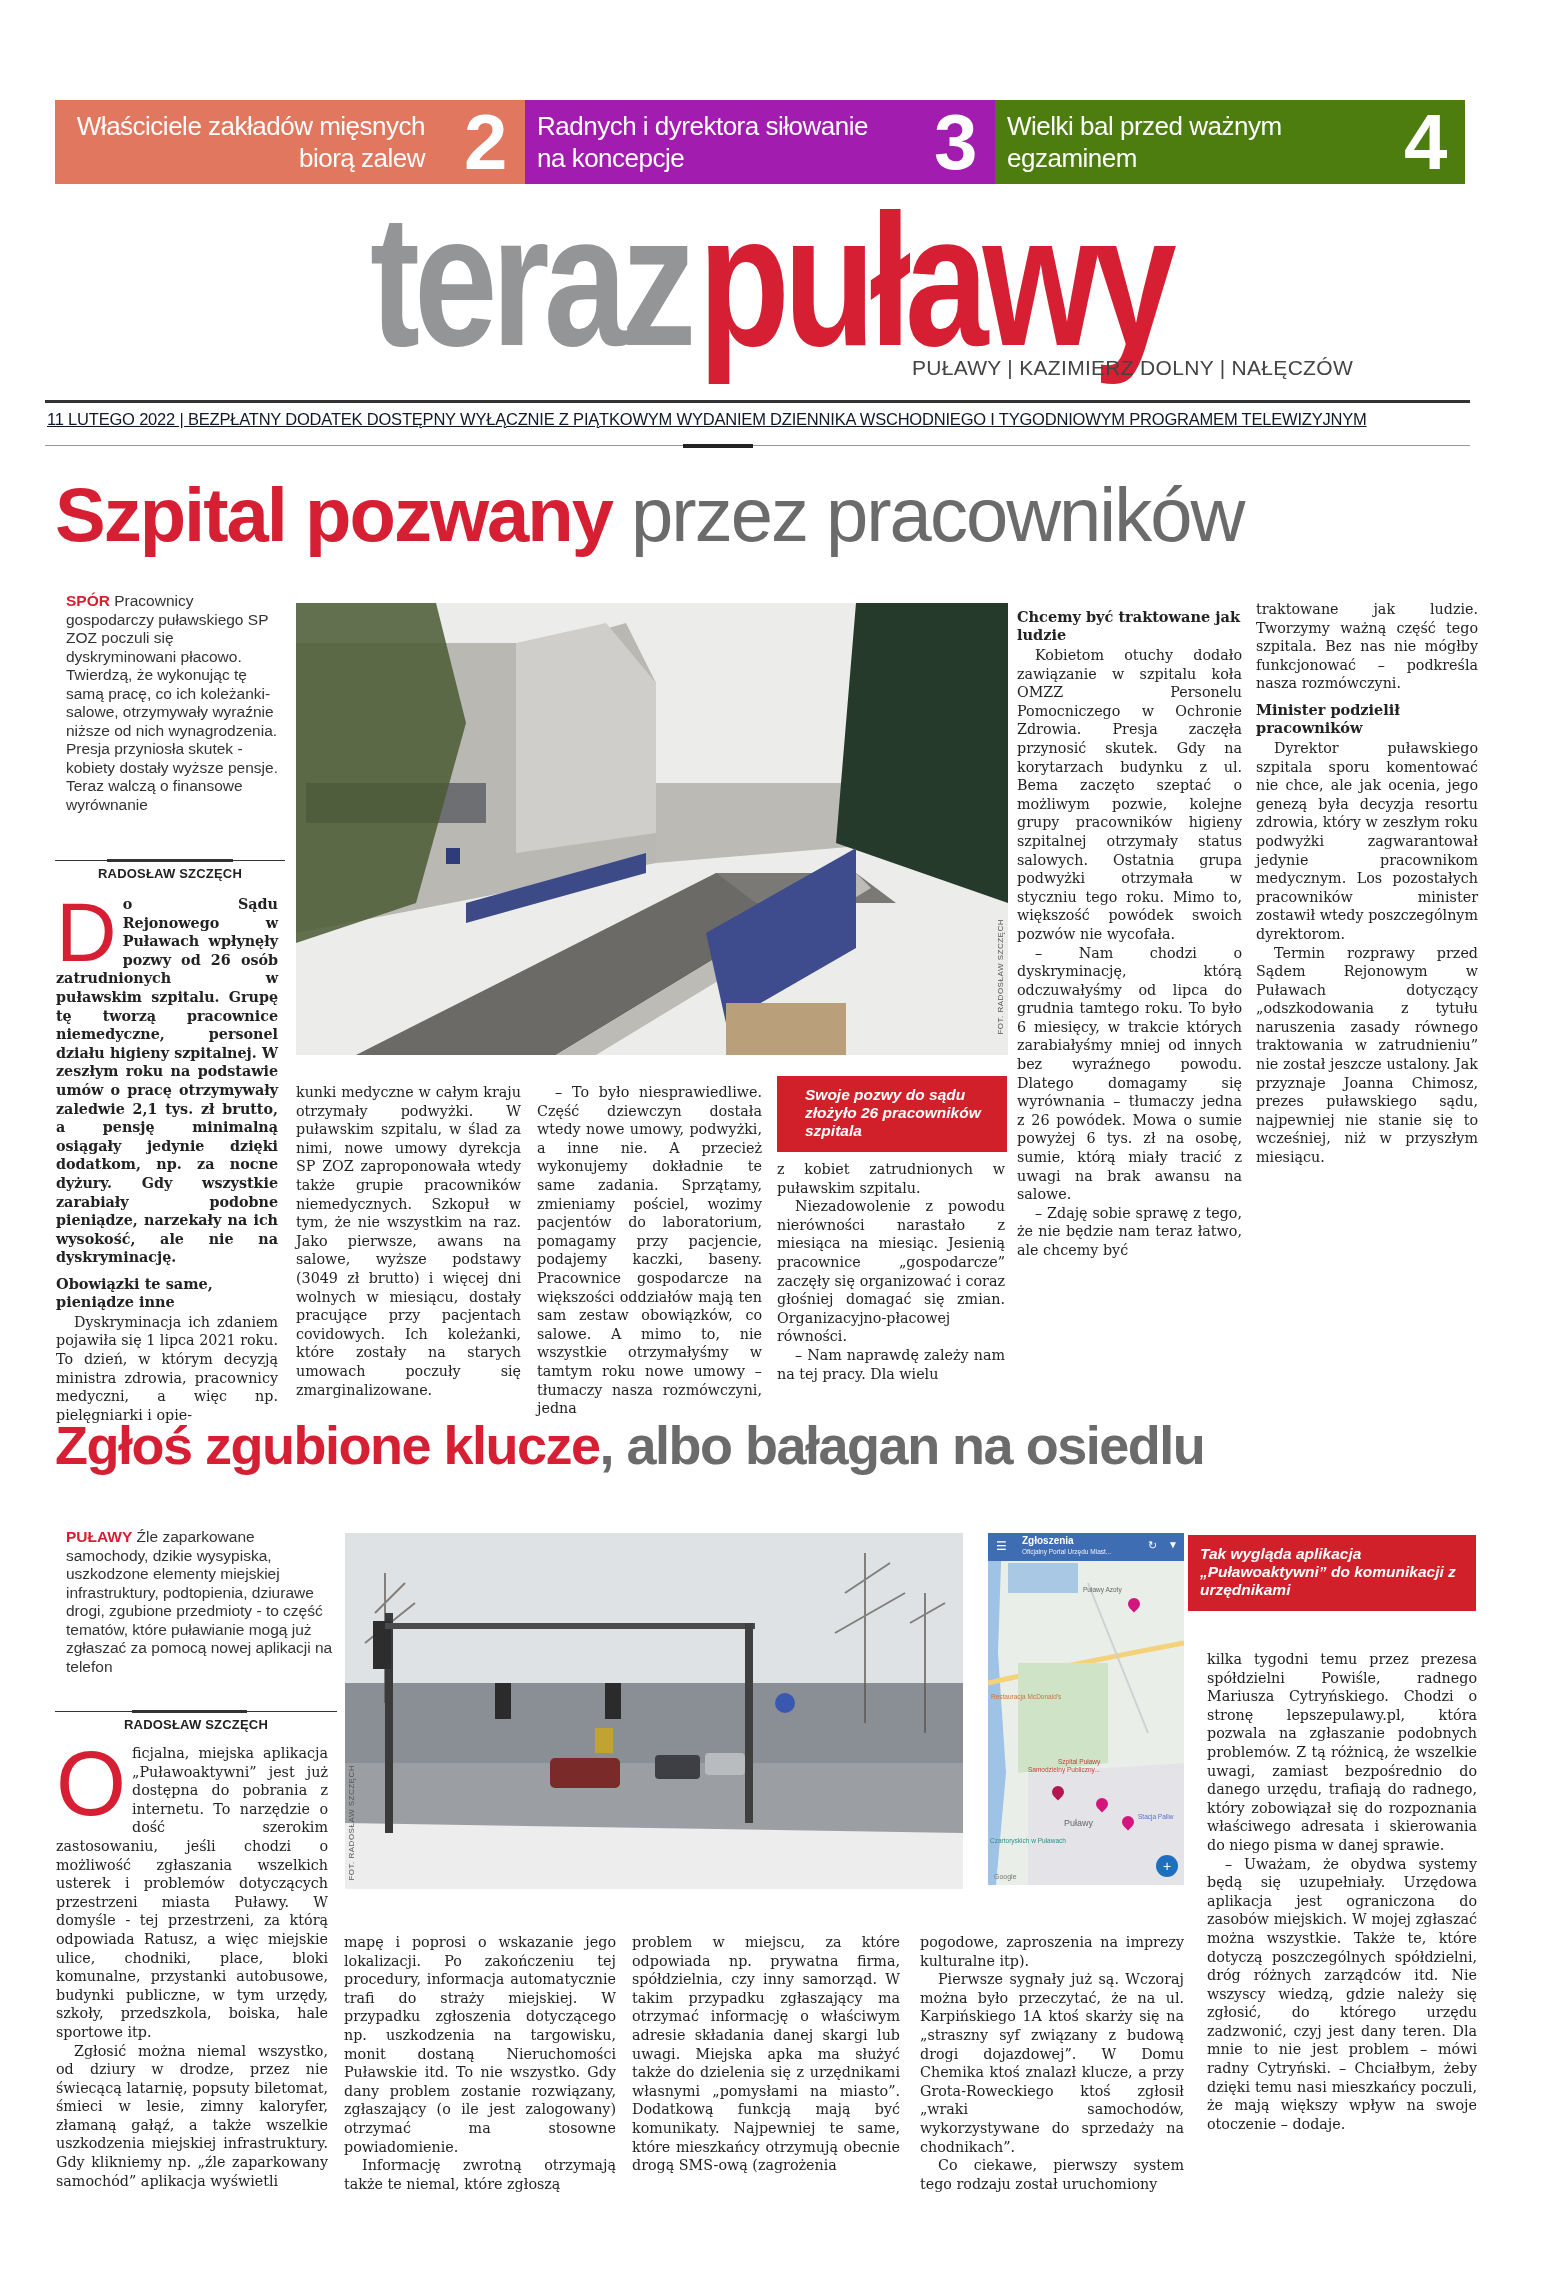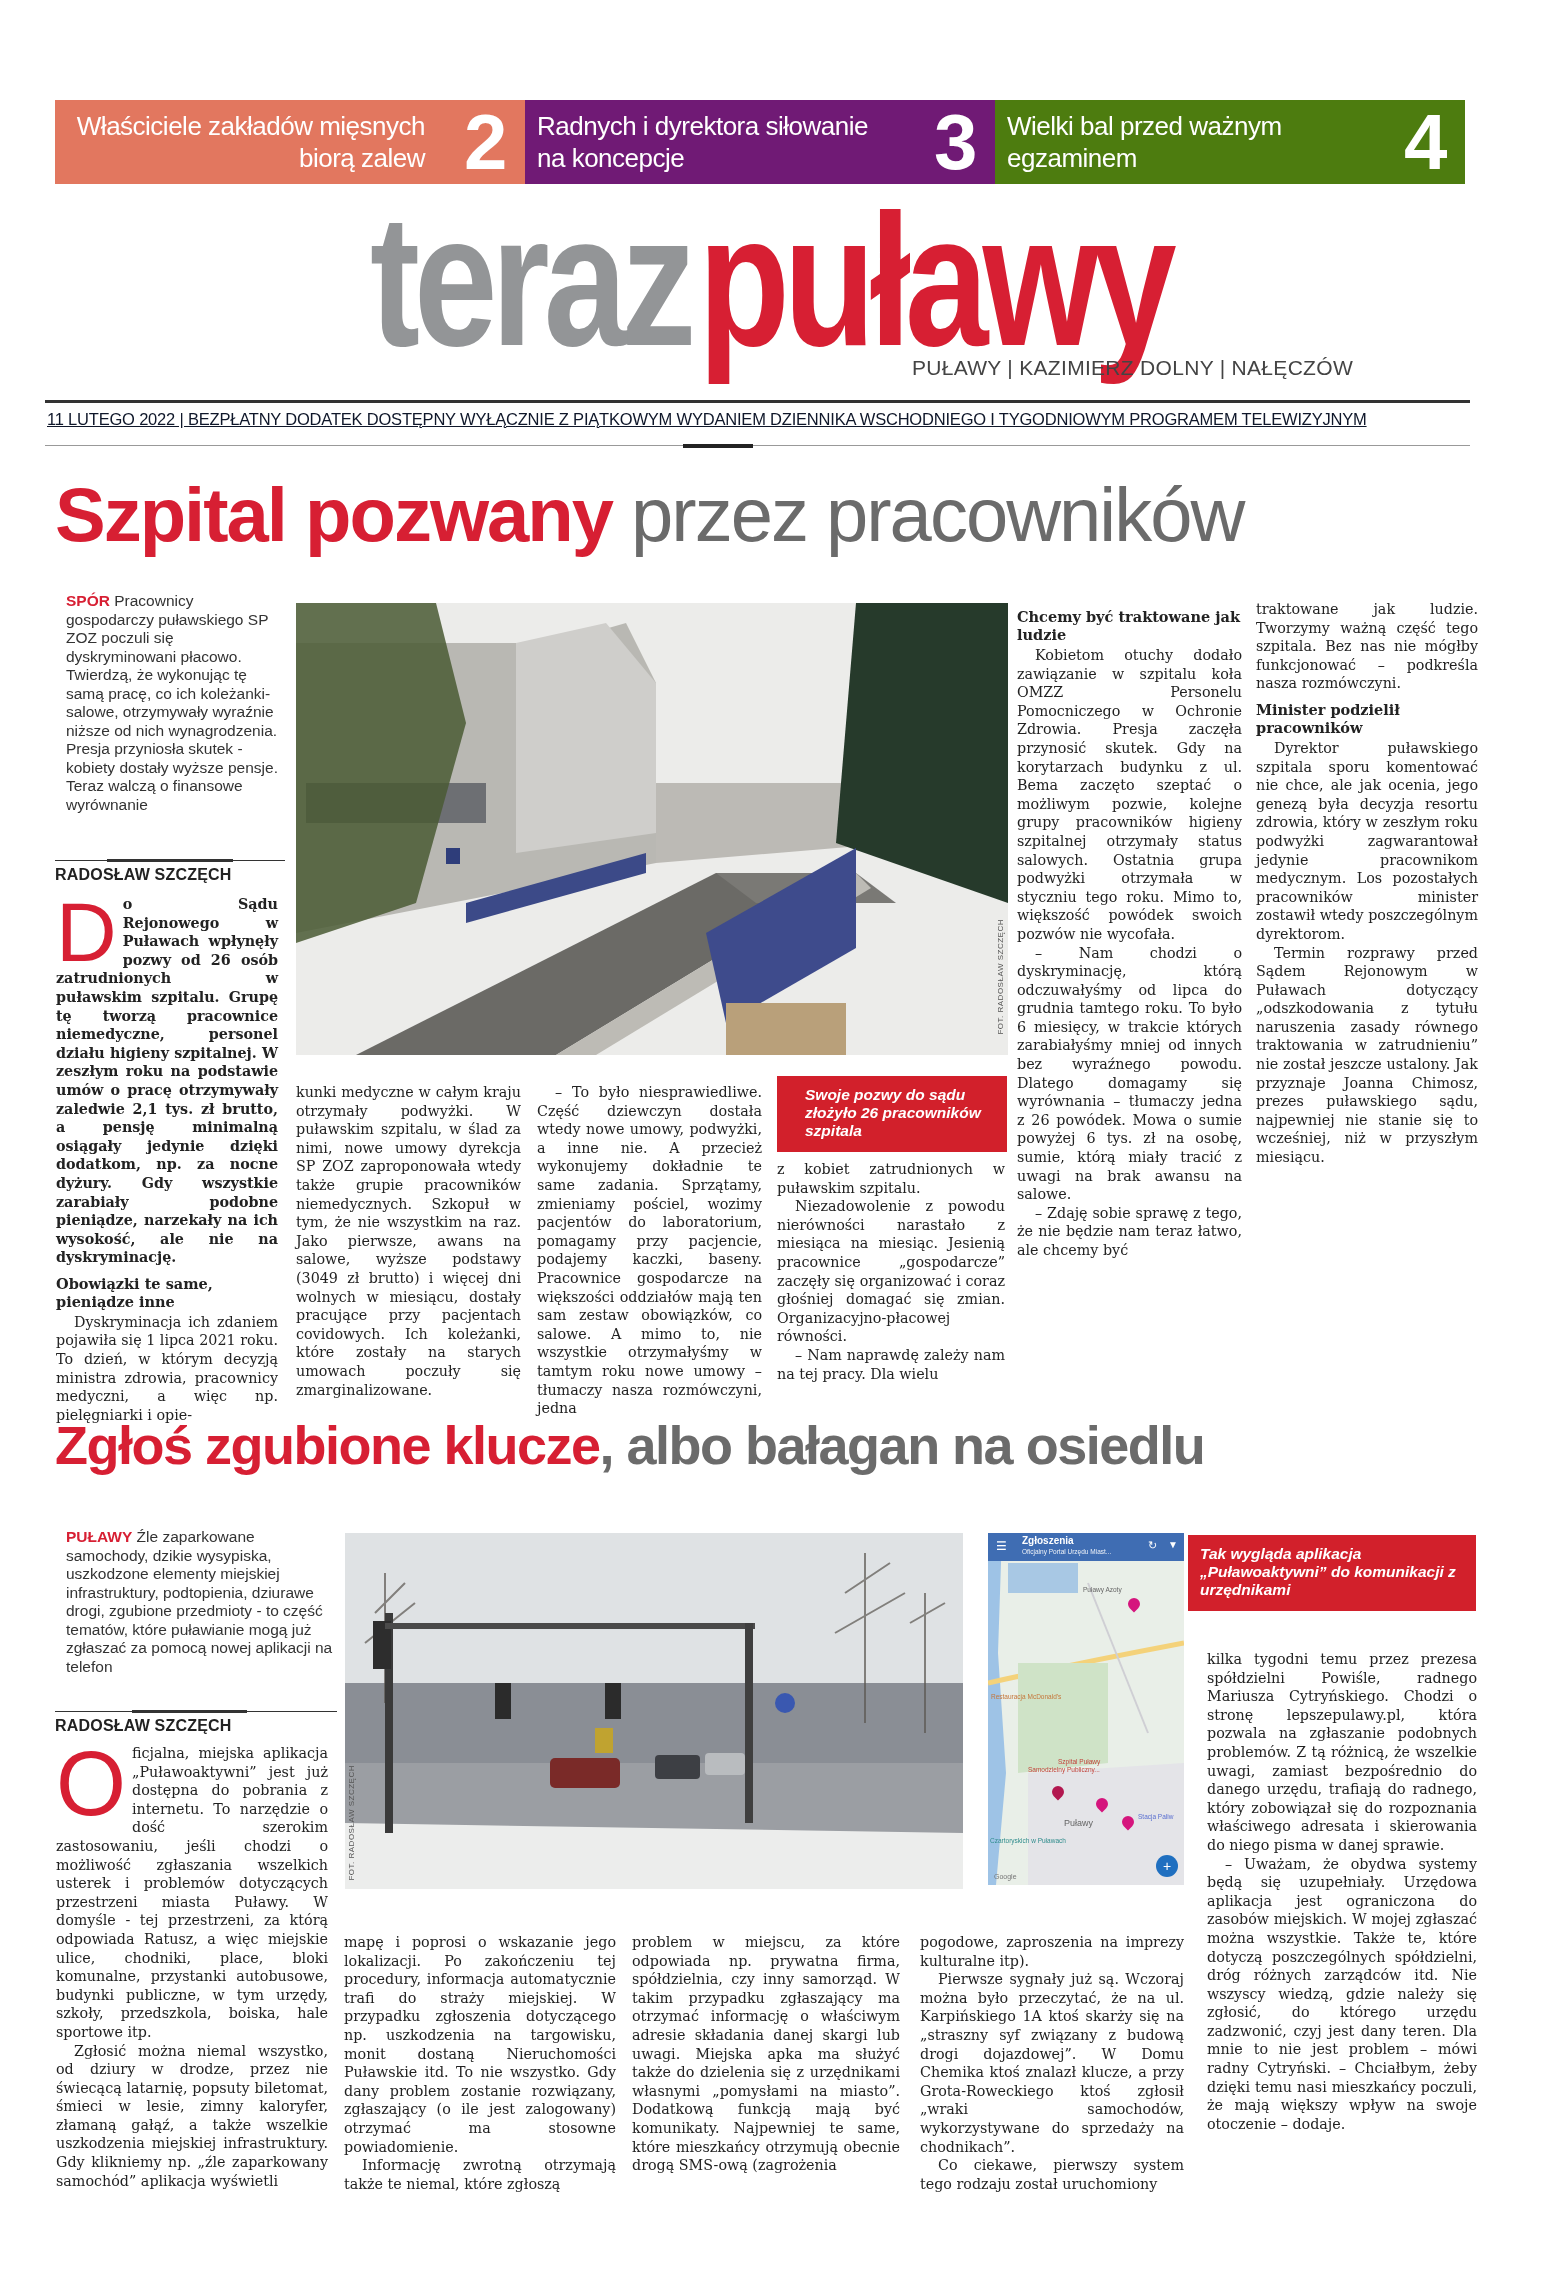--- a/index.html
+++ b/index.html
@@ -3,40 +3,40 @@
 <meta charset="utf-8">
 <style>
   * { box-sizing: border-box; margin: 0; padding: 0; }
   html, body { width: 1558px; height: 2281px; background: #fff; overflow: hidden; }
   body { position: relative; font-family: "DejaVu Serif", serif; color: #222; }
 
   .teasers { position: absolute; left: 55px; top: 100px; width: 1410px; height: 84px; display: flex; }
   .teaser { position: relative; flex: 1; color: #fff; font-family: "Liberation Sans", sans-serif; font-size: 26px; line-height: 32px; padding: 10px 100px 10px 12px; letter-spacing: -0.5px; }
   .teaser .num { position: absolute; right: 18px; top: 2px; font-size: 78px; font-weight: bold; line-height: 80px; }
   .t1 { background: #e2775f; text-align: right; }
-  .t2 { background: #701a75; }
+  .t2 { background: #a21caf; }
   .t3 { background: #4d7c0f; }
 
   .masthead { position: absolute; left: 370px; top: 205px; height: 160px; font-family: "Liberation Sans", sans-serif; font-weight: bold; font-size: 150px; line-height: 150px; letter-spacing: -6px; white-space: nowrap; }
   .masthead .grey { color: #939597; transform: scaleY(1.25); display: inline-block; }
   .masthead .red { color: #d71f33; transform: scaleY(1.25); display: inline-block; margin-left: 8px; }
   .subtowns { position: absolute; right: 205px; top: 356px; font-family: "Liberation Sans", sans-serif; font-size: 21px; color: #444; letter-spacing: 0.3px; }
 
   .rule-top { position: absolute; left: 45px; top: 400px; width: 1425px; height: 3px; background: #333; }
   .dateline { position: absolute; left: 47px; top: 410px; width: 1425px; font-family: "Liberation Sans", sans-serif; font-size: 16.5px; color: #0f172a; white-space: nowrap; letter-spacing: -0.2px; text-decoration: underline; }
   .rule-bot { position: absolute; left: 45px; top: 445px; width: 1425px; height: 1px; background: #999; }
   .rule-bot-mark { position: absolute; left: 683px; top: 444px; width: 70px; height: 4px; background: #222; }
 
   .headline { position: absolute; left: 55px; top: 470px; font-family: "Liberation Sans", sans-serif; font-size: 76px; line-height: 90px; white-space: nowrap; letter-spacing: -2px; }
   .headline .bold { color: #d71f33; font-weight: bold; }
   .headline .light { color: #6b6b6b; font-weight: normal; }
 
   .lead { position: absolute; font-family: "Liberation Sans", sans-serif; font-size: 15.5px; line-height: 18.5px; color: #333; }
   .lead .kicker { color: #d71f33; font-weight: bold; }
-  .byline { position: absolute; font-family: "Liberation Sans", sans-serif; font-weight: bold; font-size: 16px; letter-spacing: 0.2px; color: #222; }
+  .byline { position: absolute; font-family: "Liberation Sans", sans-serif; font-weight: bold; font-size: 13px; text-align: center; letter-spacing: 0.2px; color: #222; }
   .byline-rule { position: absolute; height: 1px; background: #333; }
   .byline-rule-mark { position: absolute; height: 3px; background: #333; }
 
   .col { position: absolute; font-size: 14.3px; line-height: 18.6px; text-align: justify; color: #222; hyphens: manual; }
   .col p { text-indent: 18px; }
   .col p.noindent { text-indent: 0; }
   .col h4 { font-size: 14.5px; font-weight: bold; line-height: 18px; margin-top: 8px; margin-bottom: 2px; text-indent: 0; text-align: left; }
   .dropcap { float: left; font-family: "Liberation Sans", sans-serif; color: #d71f33; font-size: 84px; line-height: 70px; margin: 2px 6px 0 0; font-weight: normal; }
   .dropcap-text { font-weight: bold; }
 

